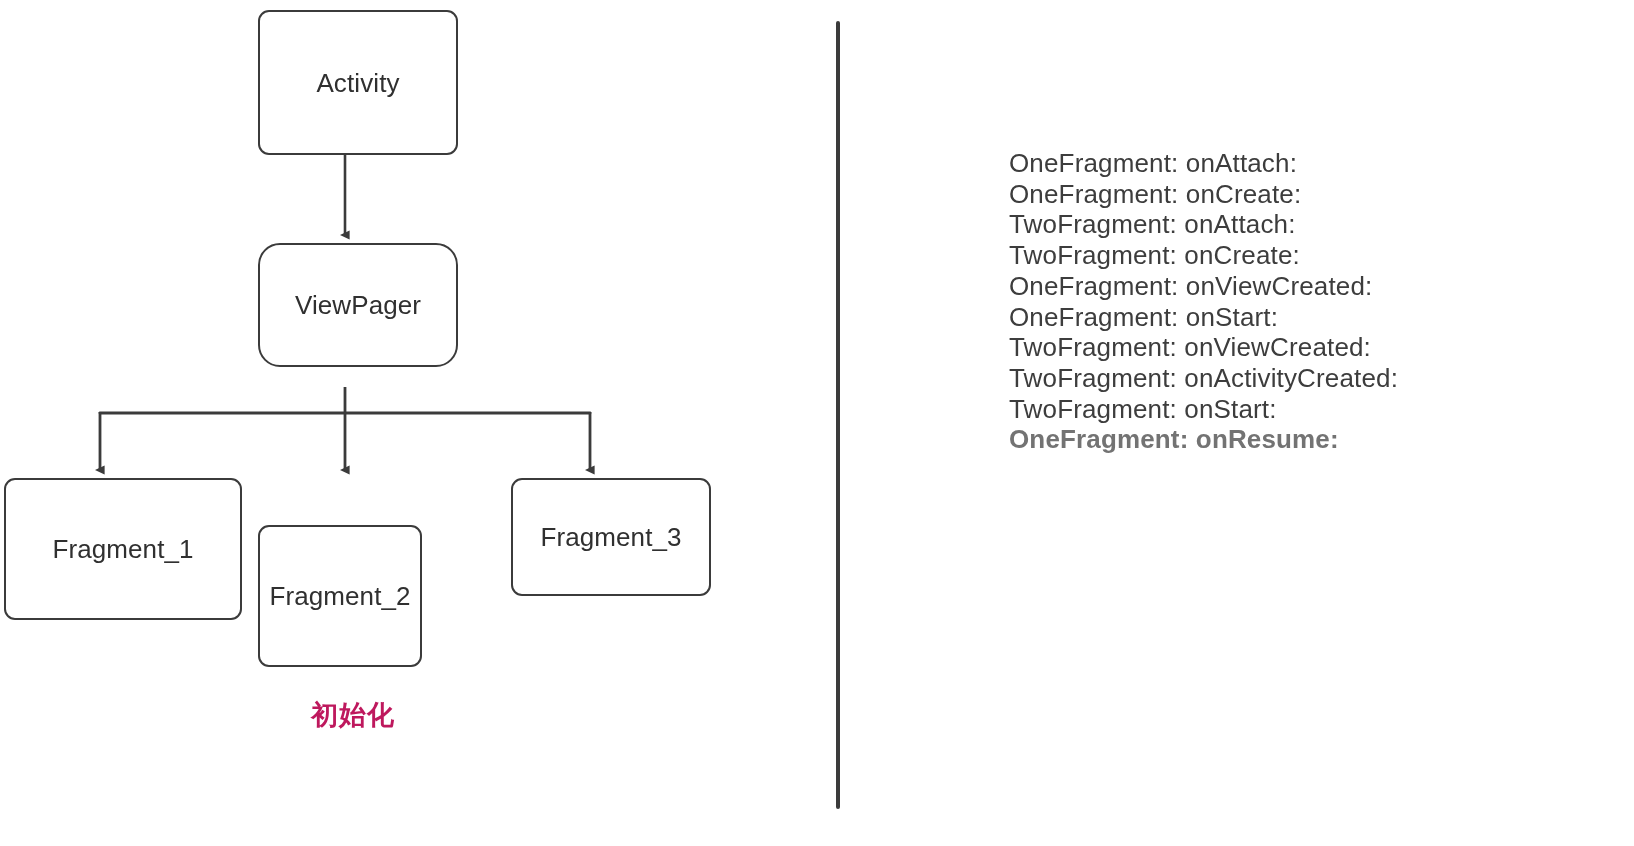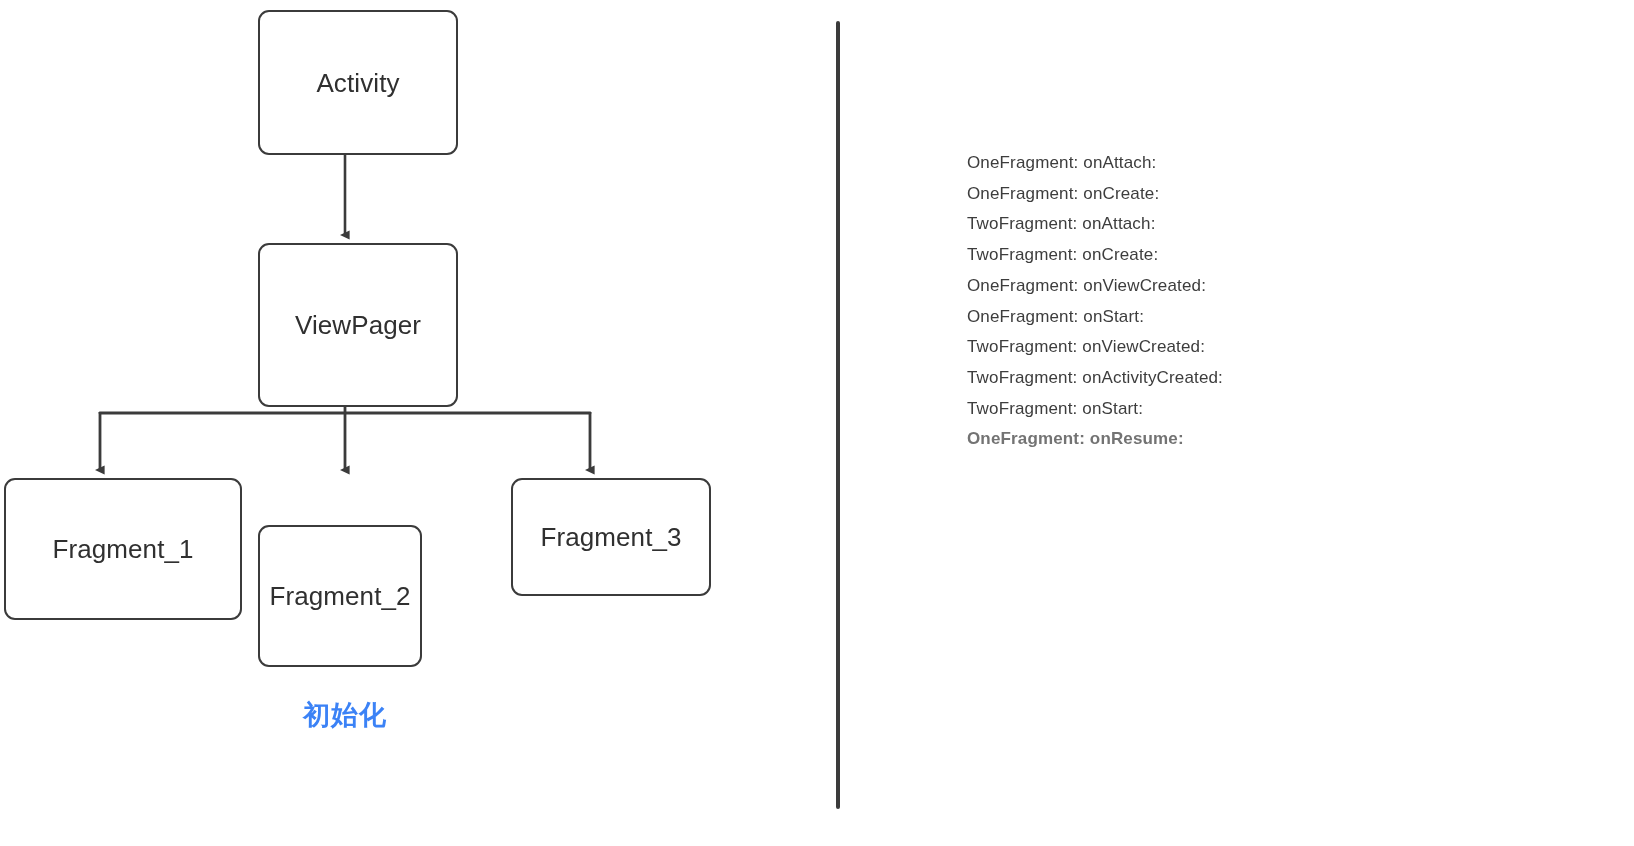--- a/index.html
+++ b/index.html
@@ -45,21 +45,21 @@
   }
   .node-label {
     font-size: 26px;
     color: #303030;
     line-height: 1;
     letter-spacing: 0.1px;
     white-space: nowrap;
   }
 
   #node-activity   { left: 258px; top: 10px;  width: 200px; height: 145px; }
-  #node-viewpager  { left: 258px; top: 243px; width: 200px; height: 164px; }
+  #node-viewpager  { left: 258px; top: 243px; width: 200px; height: 124px; border-radius: 22px; }
   #node-fragment-1 { left: 4px;   top: 478px; width: 238px; height: 142px; }
   #node-fragment-2 { left: 258px; top: 478px; width: 164px; height: 142px; margin-top: 47px; }
   #node-fragment-3 { left: 511px; top: 478px; width: 200px; height: 118px; }
 
   
   #divider {
     position: absolute;
     left: 836px;
     top: 21px;
     width: 4px;
@@ -78,39 +78,41 @@
   }
   #log-list {
     position: absolute;
     left: 130px;
     top: 148px;
     margin: 0;
     padding: 0;
     list-style: none;
   }
   .log-line {
-    font-size: 17px;
+    font-size: 26px;
     line-height: 30.7px;
     color: #3d3d3d;
     white-space: nowrap;
     letter-spacing: 0.15px;
+    margin-left: 42px;
   }
   .log-line.highlight {
     color: #737373;
     font-weight: bold;
   }
 
   
   .caption {
     position: absolute;
     font-size: 27px;
     font-weight: bold;
-    color: #3b82f6;
+    color: #be185d;
     white-space: nowrap;
     letter-spacing: 1px;
+    margin-left: 8px;
   }
   #caption-left  { left: 0;   top: 697px; width: 690px; text-align: center; }
 </style>
 </head>
 <body>
 
 <div id="canvas">
 
   <div id="diagram-panel">
 

